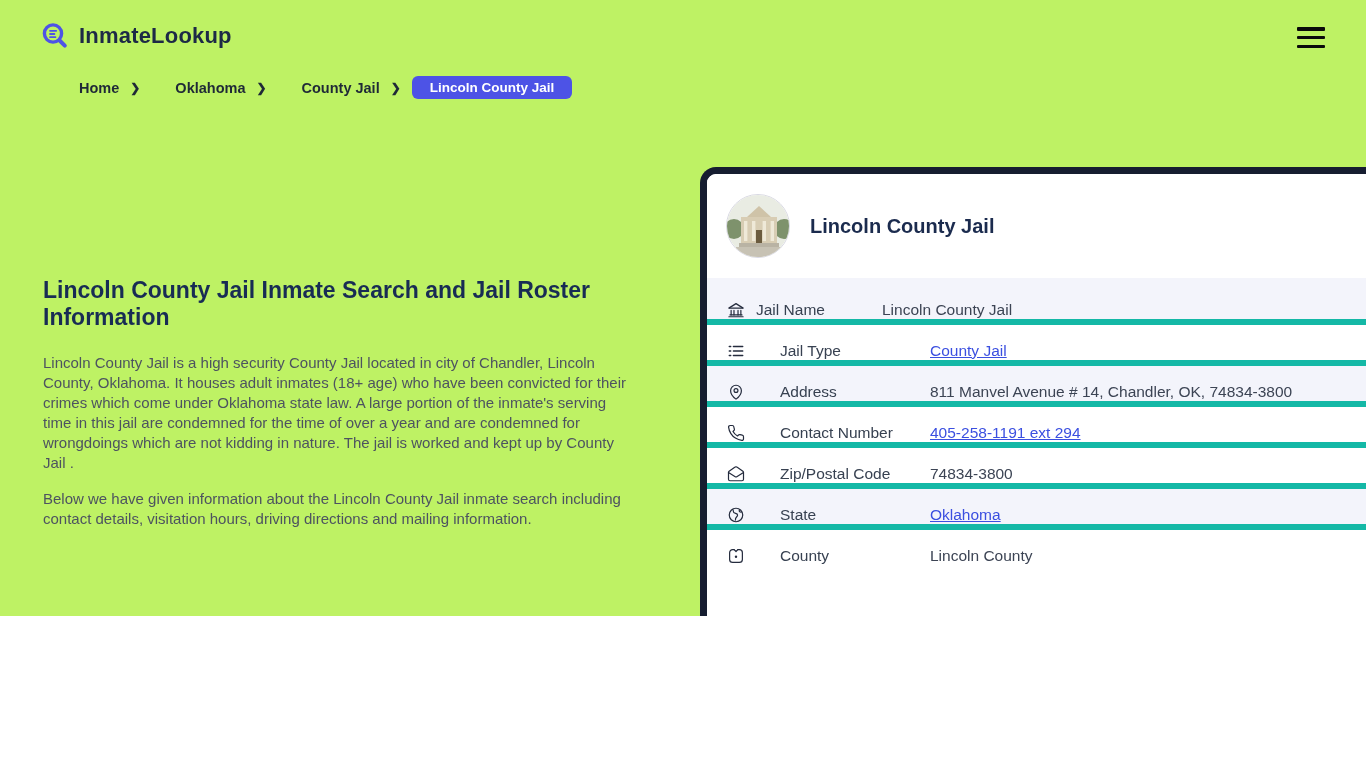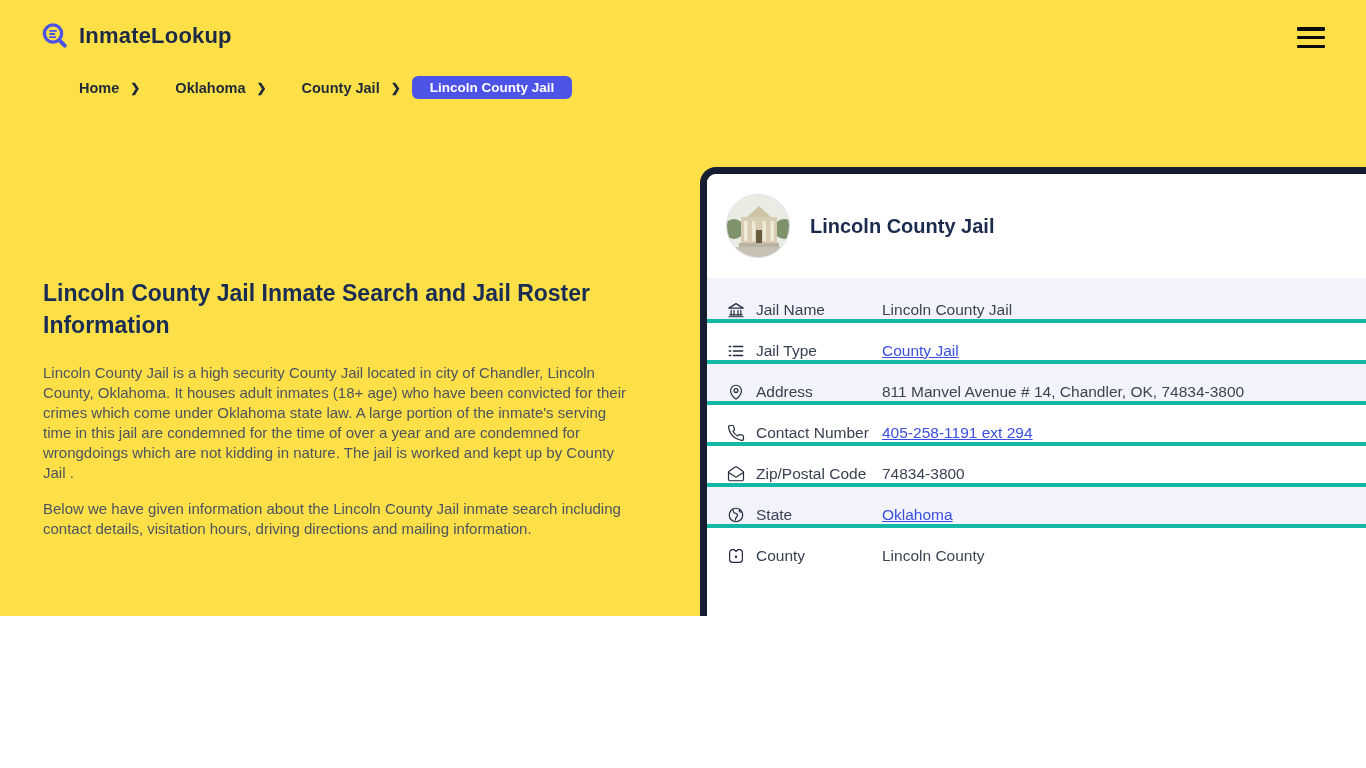--- a/index.html
+++ b/index.html
@@ -1,17 +1,17 @@
 <!DOCTYPE html>
 <html><head>
 <meta charset="utf-8">
 <style>
   * { margin:0; padding:0; box-sizing:border-box; }
   html,body { width:1366px; height:768px; background:#fff; font-family:"Liberation Sans", sans-serif; }
-  .page { position:relative; width:1366px; height:616px; overflow:hidden; background:#fde047; }
+  .page { position:relative; width:1366px; height:616px; overflow:hidden; background:#bef264; }
 
   
   .logo { position:absolute; left:40px; top:21px; display:flex; align-items:center; gap:9px; cursor:pointer; }
   .logo-text { font-size:22px; font-weight:700; color:#1d2a46; letter-spacing:.2px; }
 
   .search-bar { position:absolute; left:683px; top:16px; width:570px; height:42px;
     border:2px solid #101318; border-radius:21px; background:#fff; display:flex; align-items:center; }
   .search-glass { margin-left:12px; flex:0 0 auto; display:flex; }
   .search-input { flex:1; border:none; outline:none; background:transparent; font-size:16px;
     color:#333; padding:0 10px; font-family:"Liberation Sans", sans-serif; }
@@ -26,33 +26,33 @@
 
   
   .breadcrumb { position:absolute; left:55px; top:76px; display:flex; align-items:center; gap:11px; }
   .crumb { font-size:14.5px; font-weight:700; color:#1f2937; cursor:pointer;margin-left:24px; }
   .crumb-sep { font-size:12px; font-weight:700; color:#1f2937; }
   .crumb-current { background:#4d53e6; color:#fff; font-size:13.5px; font-weight:700;
     padding:4px 18px; border-radius:6px; }
 
   
   .article { position:absolute; left:43px; top:277px; width:592px; }
-  .article h1 { font-size:23px; line-height:32px; font-weight:700; color:#182c54; margin-bottom:22px; }
+  .article h1 { font-size:23px; line-height:27px; font-weight:700; color:#182c54; margin-bottom:22px; }
   .article p { font-size:15px; line-height:20px; color:#4d5360; margin-bottom:16px; }
 
   
   .card { position:absolute; left:700px; top:167px; width:666px; height:488px;
     border:7px solid #161d30; border-right:none; border-radius:16px 0 0 16px; background:#fff; overflow:hidden; }
   .card-header { height:104px; display:flex; align-items:center; padding-left:19px; background:#fff; }
   .avatar { width:64px; height:64px; border-radius:50%; overflow:hidden; border:1px solid #d9d9e3; flex:0 0 auto; }
   .card-title { margin-left:20px; font-size:20px; font-weight:700; color:#1b2b4e; }
 
   .row { height:41px; display:flex; align-items:flex-end; padding-left:20px; font-size:15.5px; }
   .row.alt { background:#f3f4fb; }
-  .row + .row { border-top:4px solid #14b8a6; }
+  .row + .row { border-top:6px solid #14b8a6;gap:24px; }
   .row-icon { width:18px; height:18px; flex:0 0 auto; color:#242b3d; display:flex; }
   .row-label { width:126px; margin-left:11px; color:#374151; flex:0 0 auto; white-space:nowrap; }
   .row-value { color:#3c4454; white-space:nowrap; }
   a.row-value { color:#3b4fe0; text-decoration:underline; cursor:pointer; }
 
   
   .footer-strip { position:absolute; left:0; top:740px; width:1366px; height:28px; background:#f4f5fc; }
 
   svg { display:block; }
 </style>

